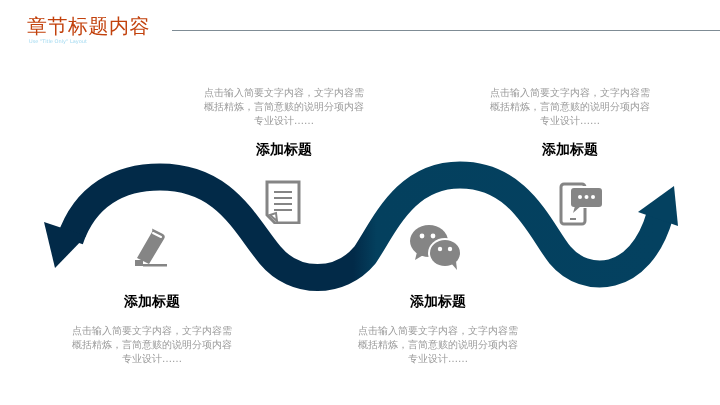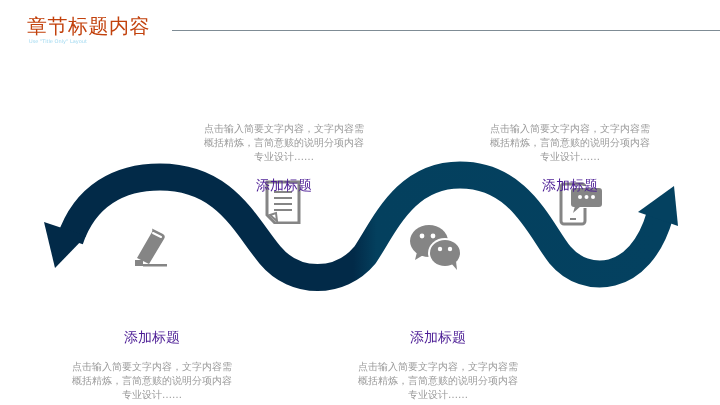--- a/index.html
+++ b/index.html
@@ -17,27 +17,27 @@
       position: absolute; left: 29px; top: 38px;
       font-size: 5px; color: #9fd8f0; line-height: 6px;
     }
     .title-rule {
       position: absolute; left: 172px; top: 30px; width: 548px; height: 1px;
       background: #7f8c95;
     }
     .wave { position: absolute; left: 0; top: 0; }
     .icon { position: absolute; }
     .block {
-      position: absolute; width: 200px; text-align: center; color: #8a8a8a; margin-top: 36px;
+      position: absolute; width: 200px; text-align: center; color: #8a8a8a;
     }
     .block .desc {
       font-size: 10px; line-height: 14px; color: #9a9a9a;
     }
     .block .head {
-      font-size: 14px; line-height: 18px; color: #4c1d95;
+      font-size: 14px; line-height: 18px; color: #000000; font-weight: bold;
     }
   </style>
 </head>
 <body>
 
 <div class="slide-title">章节标题内容</div>
 <div class="slide-subtitle">Use "Title Only" Layout</div>
 <div class="title-rule"></div>
 
 <svg class="wave" width="720" height="405" viewBox="0 0 720 405">

